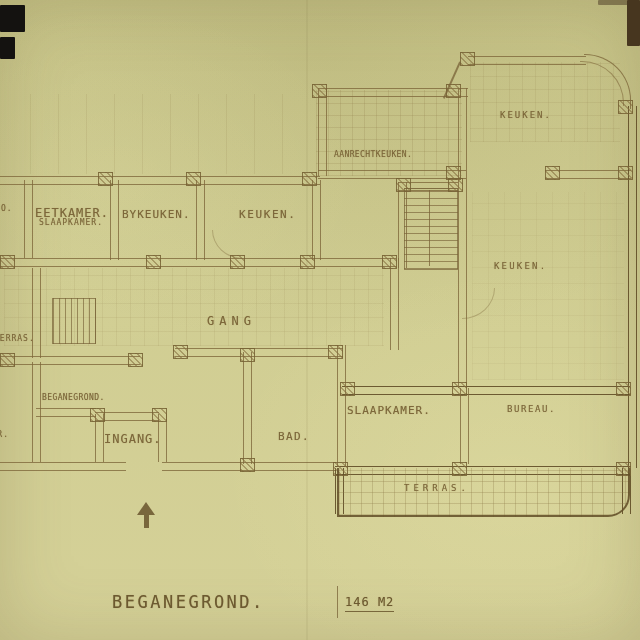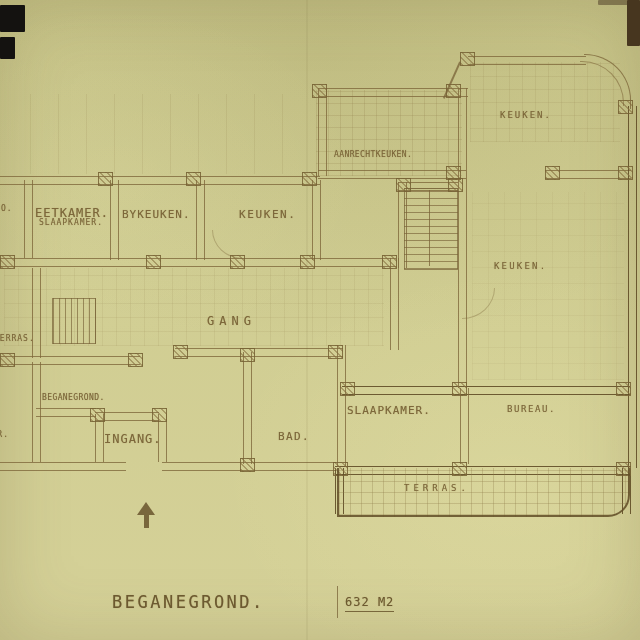--- a/index.html
+++ b/index.html
@@ -169,15 +169,15 @@
   <div class="lbl" style="left:42px;top:393px;font-size:8px;letter-spacing:.4px">BEGANEGROND.</div>
   <div class="lbl" style="left:-55px;top:430px;font-size:8px">SLAAPKAMER.</div>
   <div class="lbl" style="left:104px;top:432px;font-size:12px">INGANG.</div>
   <div class="lbl" style="left:278px;top:430px;letter-spacing:1.4px">BAD.</div>
   <div class="lbl" style="left:347px;top:404px">SLAAPKAMER.</div>
   <div class="lbl" style="left:507px;top:404px;font-size:9px;letter-spacing:1.6px">BUREAU.</div>
   <div class="lbl" style="left:404px;top:483px;letter-spacing:4px;font-size:9px">TERRAS.</div>
 
   <div class="lbl title" style="left:112px;top:592px">BEGANEGROND.</div>
   <div class="ln" style="left:337px;top:586px;width:1px;height:32px"></div>
-  <div class="lbl area" style="left:345px;top:595px">632 M2</div>
+  <div class="lbl area" style="left:345px;top:595px">146 M2</div>
 
 </div>
 
 </body></html>

